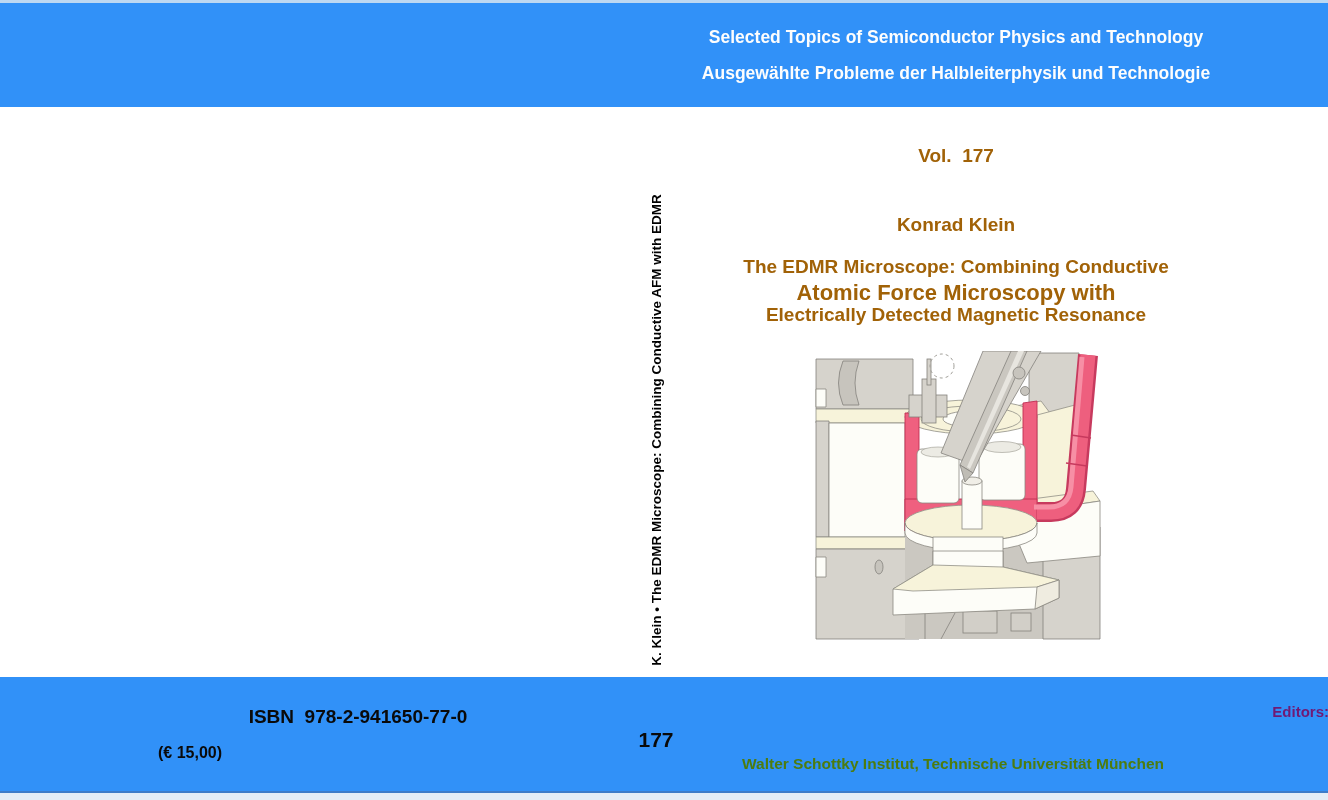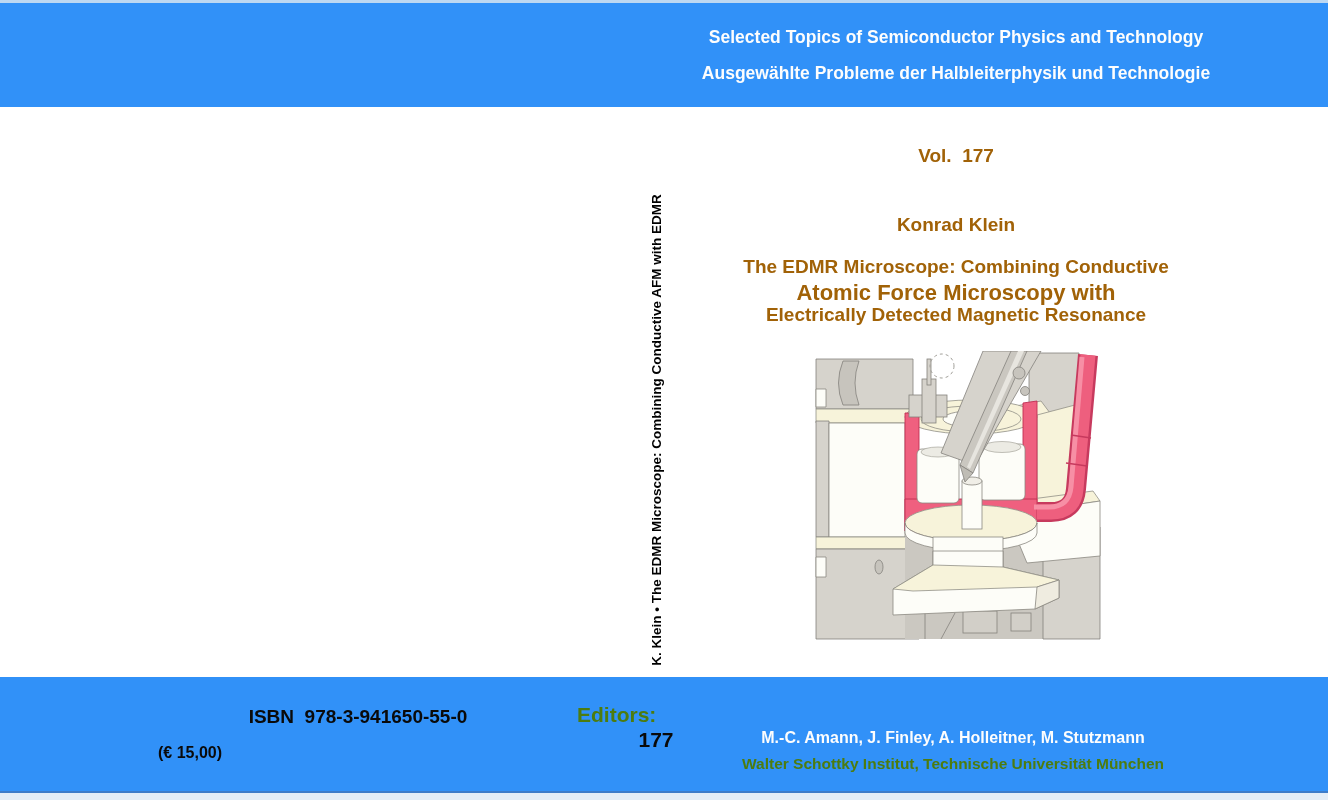--- a/index.html
+++ b/index.html
@@ -42,21 +42,21 @@
     text-align:center;font-size:13.5px;color:#000;line-height:22px;
     white-space:nowrap;
   }
   .spine-num{left:628px;top:728px;width:56px;text-align:center;font-size:21px;color:#0a0a0a;}
 
   
   .isbn{left:158px;top:706px;width:400px;text-align:center;font-size:19px;color:#0a0a0a;white-space:pre-wrap;}
   .price{left:158px;top:744px;width:400px;text-align:left;font-size:16px;color:#0a0a0a;}
 
   
-  .ed-label{left:577px;top:703px;width:752px;text-align:left;font-size:21px;color:#4d7c0f;}
+  .ed-label{left:577px;top:703px;width:752px;text-align:right;font-size:15px;color:#701a75;}
   .ed-names{left:577px;top:729px;width:752px;text-align:center;font-size:16px;color:#fdfdfd;}
   .ed-affil{left:577px;top:755px;width:752px;text-align:center;font-size:15.5px;color:#4d7c0f;}
 
   
   .illus{left:813px;top:351px;width:290px;height:290px;}
   .g{fill:#d6d3cc;stroke:#84827c;stroke-width:0.8;}
   .g2{fill:#c7c4bd;stroke:#84827c;stroke-width:0.8;}
   .g3{fill:#cbc8c1;stroke:none;}
   .c{fill:#f7f3da;stroke:#918f87;stroke-width:0.8;}
   .w{fill:#fdfdf8;stroke:#8a8880;stroke-width:0.8;}
@@ -139,23 +139,22 @@
     <path d="M147,114 L160,122 L152,131 Z" fill="#bfbcb5" stroke="#84827c" stroke-width="0.8"></path>
     <circle class="g2" cx="206" cy="22" r="6"></circle>
     <circle class="g2" cx="212" cy="40" r="4.5"></circle>
     <rect class="g" x="96" y="44" width="38" height="22"></rect>
     <rect class="g" x="109" y="28" width="14" height="44"></rect>
     <rect class="g" x="114" y="8" width="4" height="26"></rect>
     <circle cx="129" cy="15" r="12" fill="none" stroke="#a19f99" stroke-width="1" stroke-dasharray="3,3"></circle>
   </svg>
 
   <div class="abs banner-bottom"></div>
-  <div class="abs isbn">ISBN  978-3-941650-55-0</div>
+  <div class="abs isbn">ISBN  978-2-941650-77-0</div>
   <div class="abs price">(€ 15,00)</div>
   <div class="abs spine-num">177</div>
   <div class="abs ed-label">Editors:</div>
-  <div class="abs ed-names">M.-C. Amann, J. Finley, A. Holleitner, M. Stutzmann</div>
   <div class="abs ed-affil">Walter Schottky Institut, Technische Universität München</div>
 
   <div class="abs edge-bottom-line"></div>
   <div class="abs edge-bottom-strip"></div>
 
 </div>
 
 </body></html>

